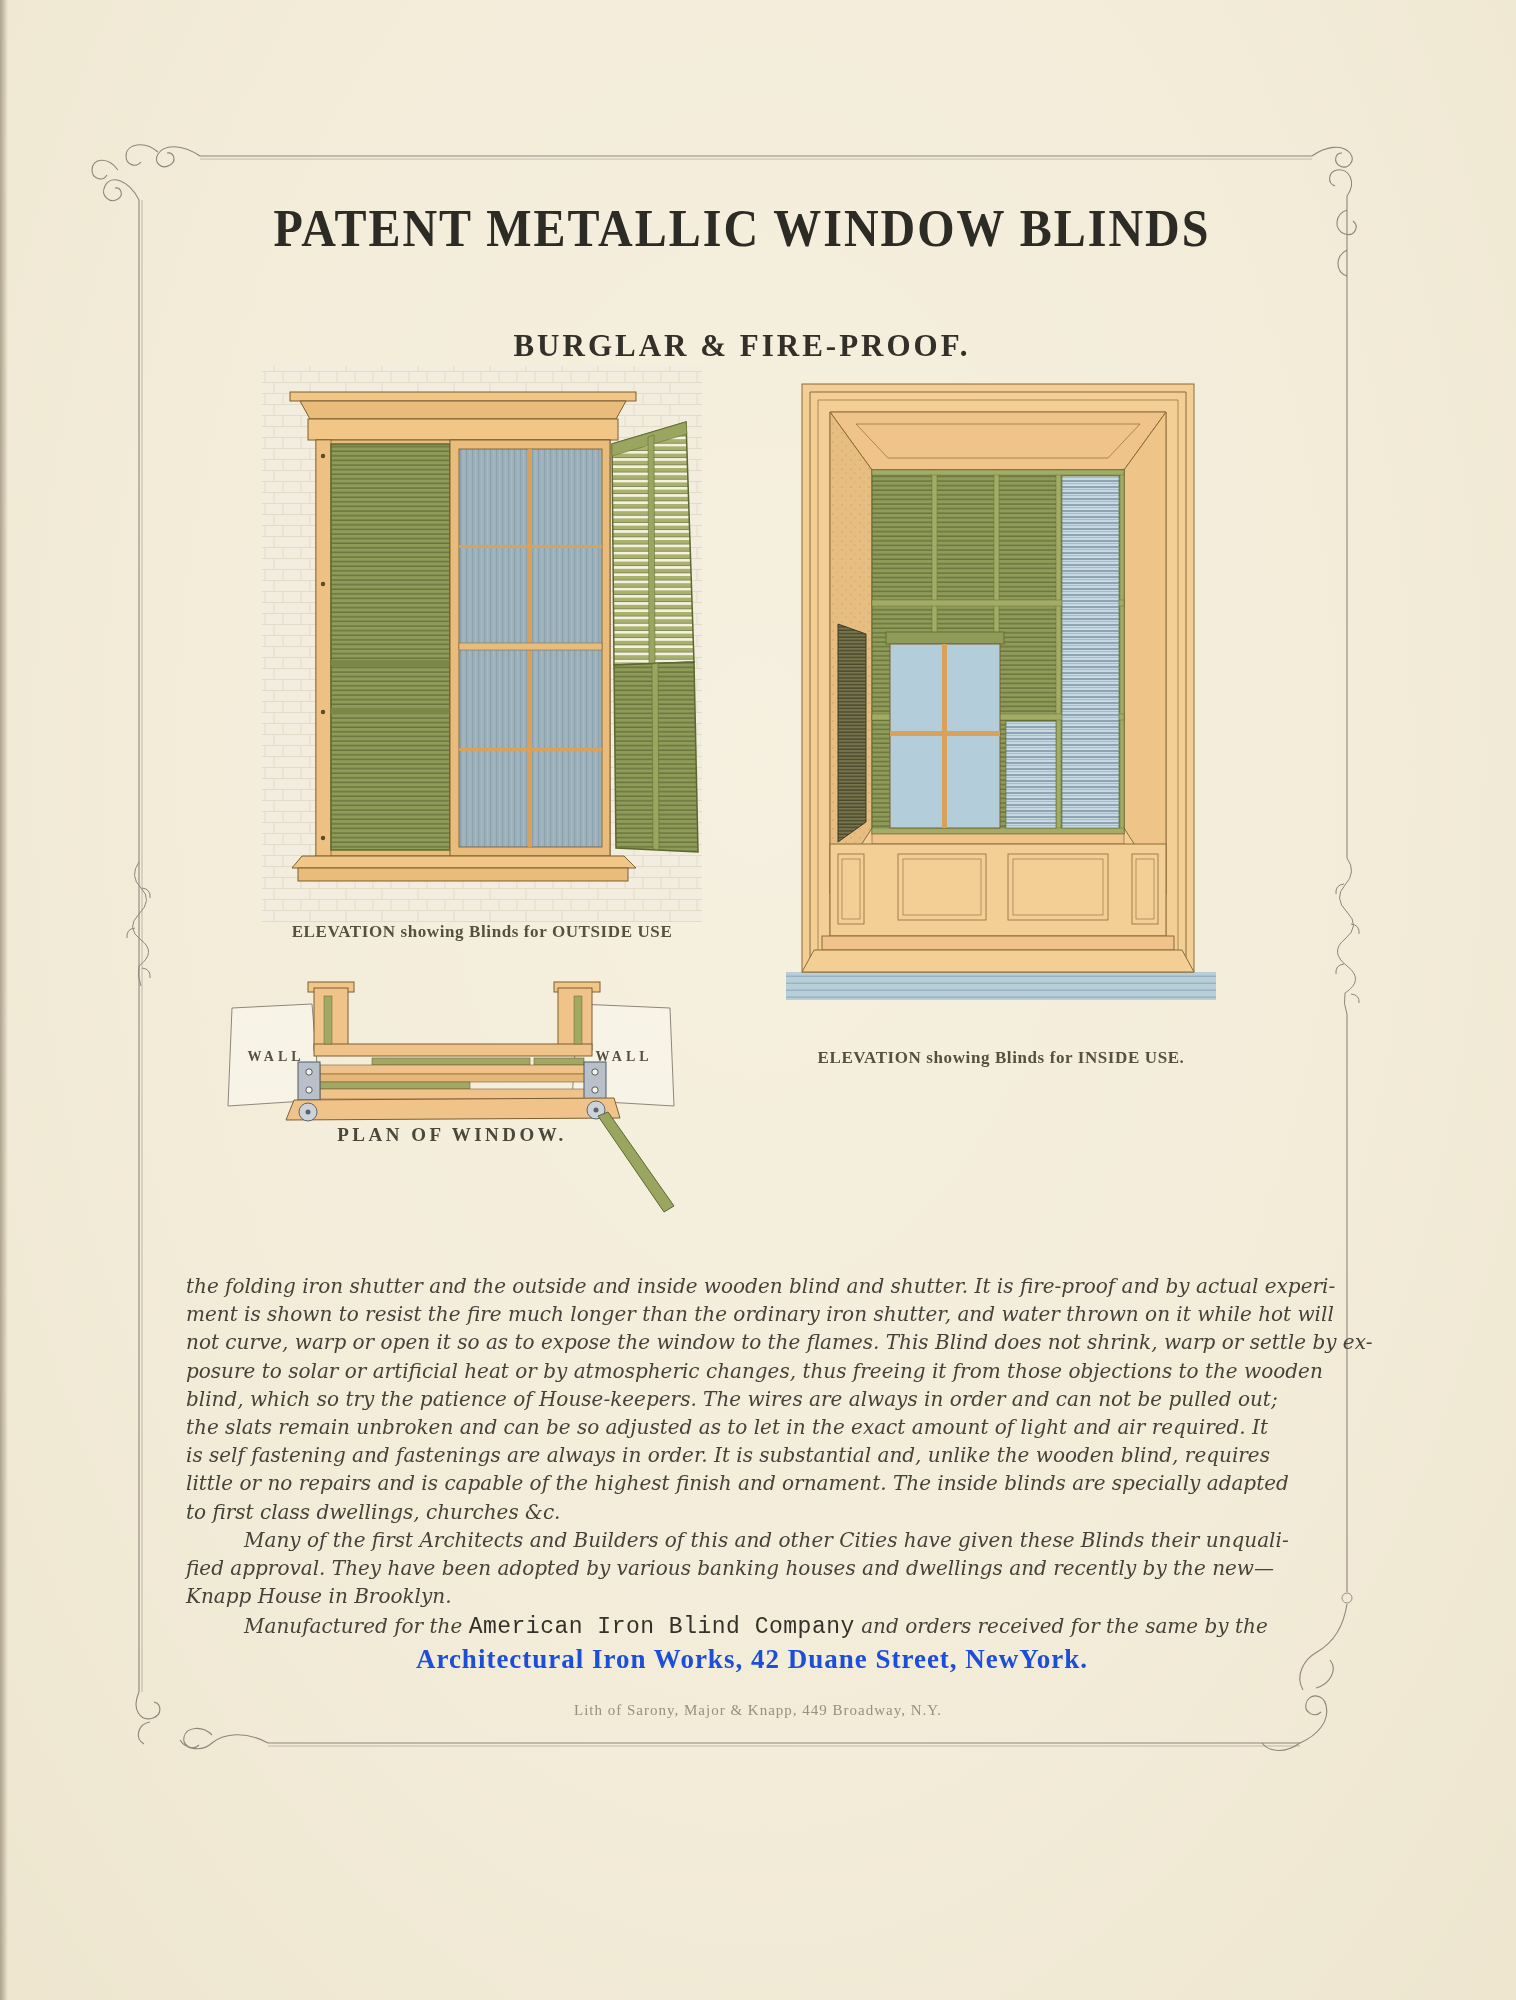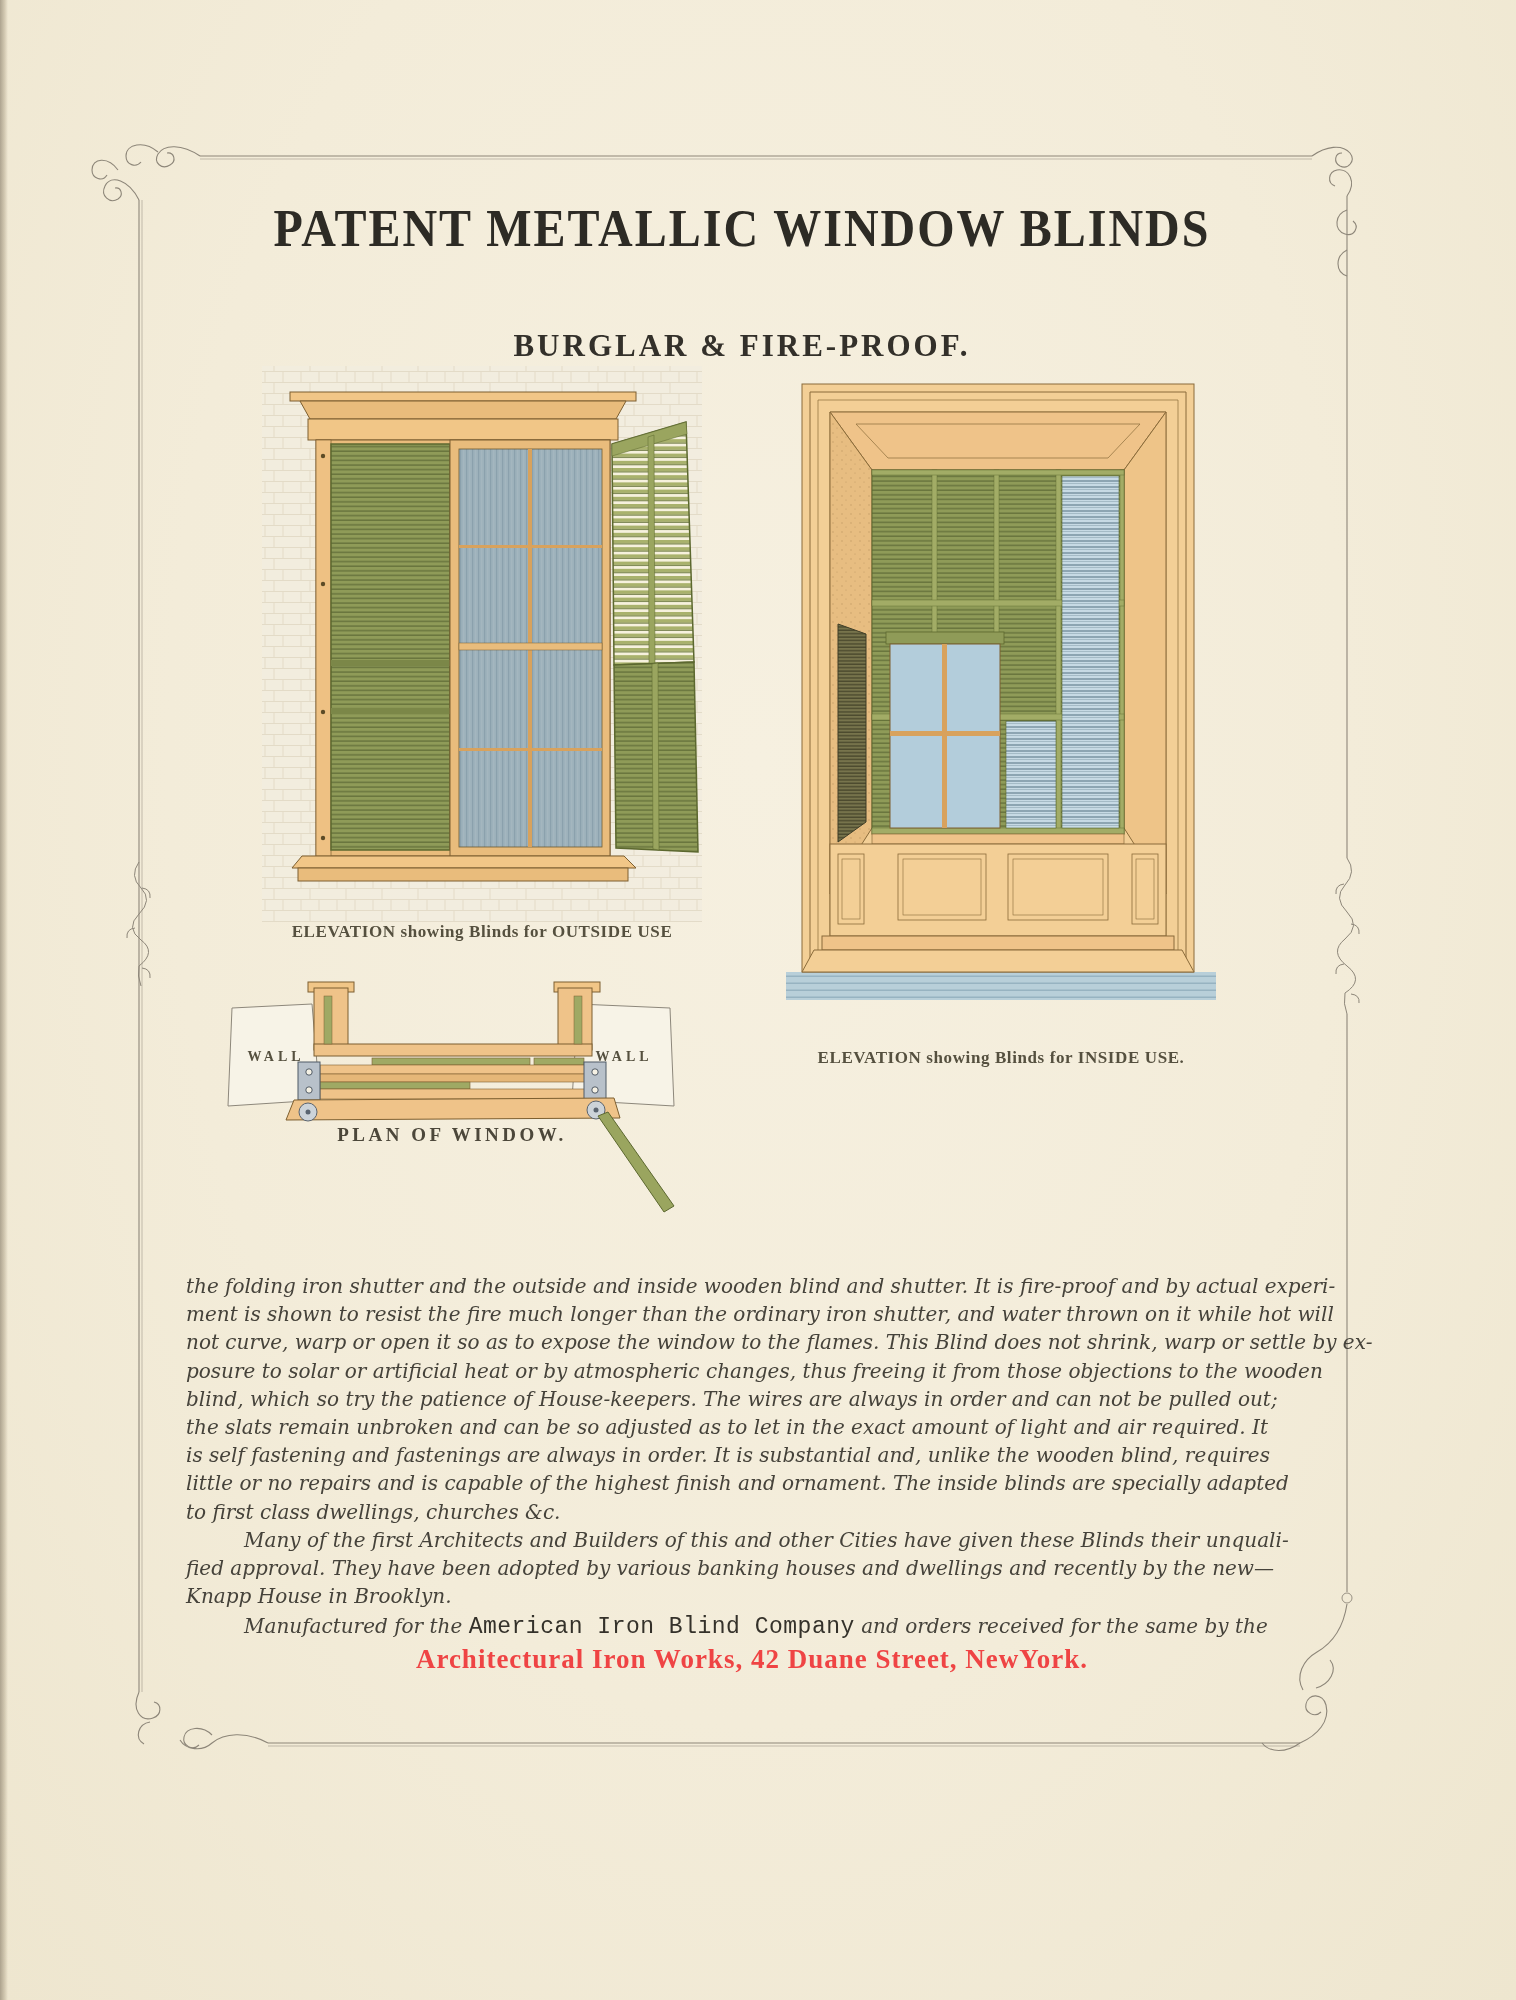--- a/index.html
+++ b/index.html
@@ -33,21 +33,21 @@
     font-size:20px;color:#45423a;line-height:28.2px;margin:0;white-space:nowrap;
   }
   .indent{padding-left:58px;}
   .serif-co{
     font-style:normal;font-family:Liberation Mono, monospace;
     font-size:23px;color:#34312a;letter-spacing:.5px;
   }
   .manufactured{line-height:32px;}
   .address{
     font-family:"Liberation Serif",serif;font-size:27px;font-weight:bold;
-    color:#ef4444;text-align:center;letter-spacing:1px;line-height:32px;margin:0;
+    color:#1d4ed8;text-align:center;letter-spacing:1px;line-height:32px;margin:0;
     white-space:nowrap;
   }
   .credit{
     position:absolute;left:0;top:1702px;width:1516px;text-align:center;
     font-size:15px;color:#99907c;letter-spacing:1px;
   }
 </style>
 </head>
 <body>
 
@@ -301,14 +301,15 @@
     <p class="script">to first class dwellings, churches &amp;c.</p>
     <p class="script indent">Many of the first Architects and Builders of this and other Cities have given these Blinds their unquali-</p>
     <p class="script">fied approval. They have been adopted by various banking houses and dwellings and recently by the new—</p>
     <p class="script">Knapp House in Brooklyn.</p>
     <p class="script indent manufactured">
       <span>Manufactured for the </span><span class="serif-co">American Iron Blind Company</span><span> and orders received for the same by the</span>
     </p>
     <p class="address">Architectural Iron Works, 42 Duane Street, NewYork.</p>
   </div>
 
+  <div class="credit">Lith of Sarony, Major &amp; Knapp, 449 Broadway, N.Y.</div>
 
 </div>
 
 </body></html>

